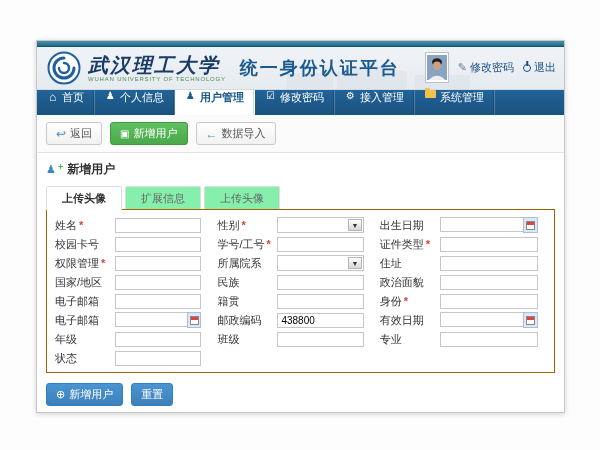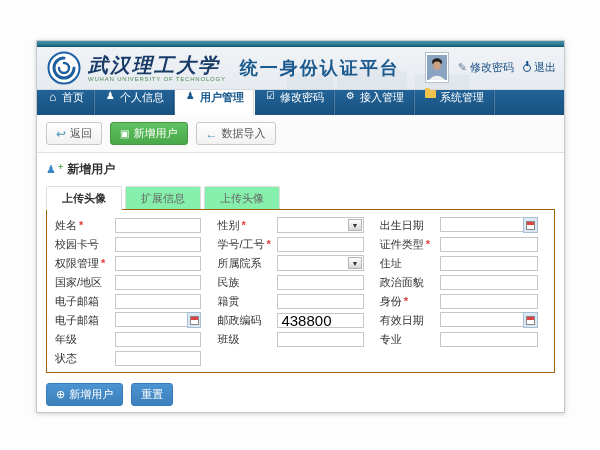--- a/index.html
+++ b/index.html
@@ -61,21 +61,21 @@
   .tabs { display:flex; gap:3px; }
   .tab { font-size:11px; padding:4px 15px; background:#86efac; border:1px solid #ddd; border-bottom:none; border-radius:2px 2px 0 0; color:#666; cursor:pointer; position:relative; top:1px; }
   .tab.active { background:#fff; color:#333; font-weight:bold; z-index:2; }
 
   .form-box { border:1px solid #a16207; padding:7px 16px 6px 8px; background:#fff; position:relative; z-index:1; }
   .form-grid { display:grid; grid-template-columns:1fr 1fr 1.08fr; column-gap:16px; row-gap:3px; }
   .field { display:flex; align-items:center; height:16px; }
   .flabel { width:60px; flex-shrink:0; font-size:11px; color:#333; white-space:nowrap; }
   .req { color:#e03a3a; font-weight:bold; margin-left:2px; }
   .fctrl { flex:1; display:flex; }
-  .tin { width:100%; height:15px; border:1px solid #c6c6c6; font-size:15px; padding:0 3px; font-family:inherit; background:#fff; }
+  .tin { width:100%; height:15px; border:1px solid #c6c6c6; font-size:10px; padding:0 3px; font-family:inherit; background:#fff; }
   .datewrap { display:flex; width:100%; }
   .datewrap .tin { border-right:none; }
   .cal-btn { width:17px; height:16px; border:1px solid #a9c0d2; background:#dce9f5; display:flex; align-items:center; justify-content:center; cursor:pointer; }
   .cal-glyph { width:9px; height:9px; border:1px solid #888; background:linear-gradient(#d44 0 3px,#fff 3px); }
   .sel { position:relative; width:100%; height:16px; border:1px solid #c6c6c6; background:#fff; cursor:pointer; }
   .sel-btn { position:absolute; right:1px; top:1px; width:14px; height:12px; background:linear-gradient(#fefefe,#d7d7d7); border:1px solid #b5b5b5; font-size:7px; line-height:12px; text-align:center; color:#333; }
 
   .form-actions { margin:10px 0 9px 0; display:flex; gap:8px; }
 </style>
 </head>

